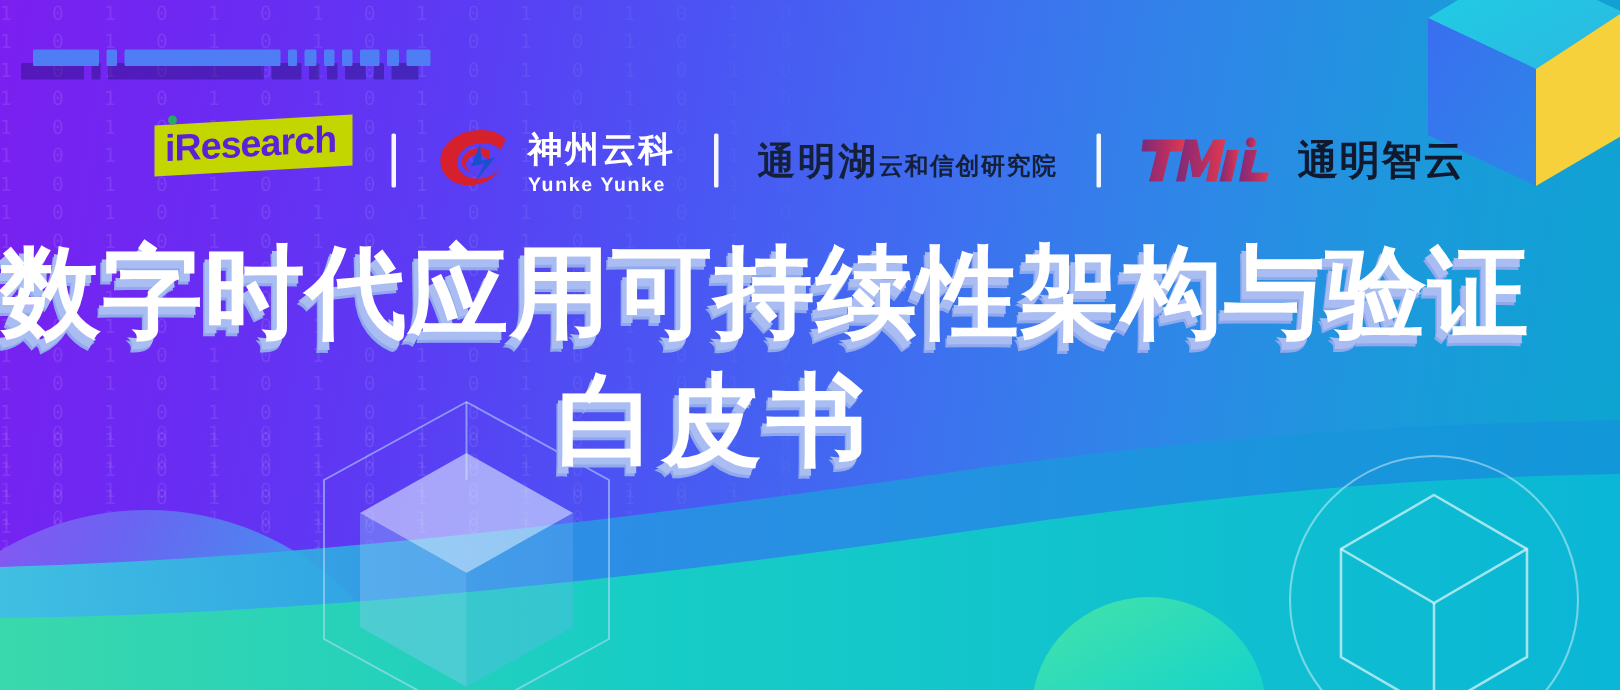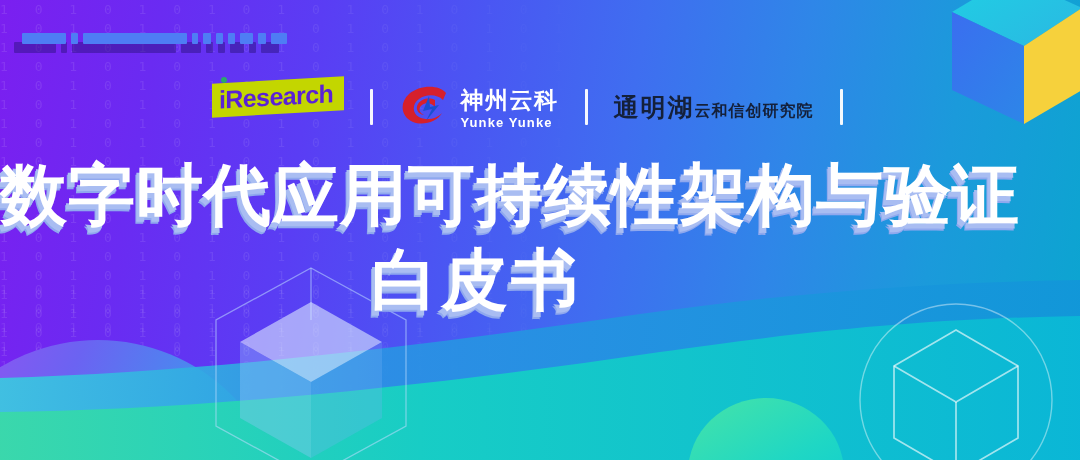--- a/index.html
+++ b/index.html
@@ -352,20 +352,39 @@
 
     <div class="sep"></div>
 
     <div class="logo-cell tmh">
       <div class="t1">通明湖</div>
       <div class="t2">云和信创研究院</div>
     </div>
 
     <div class="sep"></div>
 
+    <div class="logo-cell tml">
+      <svg class="mark" viewBox="0 0 96 34">
+        <defs>
+          <linearGradient id="tmlg" x1="0" y1="0" x2="1" y2="0">
+            <stop offset="0" stop-color="#7b2a7d"></stop>
+            <stop offset="0.5" stop-color="#b02d63"></stop>
+            <stop offset="1" stop-color="#e03a4e"></stop>
+          </linearGradient>
+        </defs>
+        <g fill="url(#tmlg)">
+          <path d="M2,3 L30,3 L28,11 L20,11 L15,31 L6,31 L11,11 L1,11 Z"></path>
+          <path d="M30,3 L38,3 L41,18 L49,3 L57,3 L51,31 L44,31 L47,16 L40,28 L35,28 L33,16 L30,31 L24,31 Z"></path>
+          <path d="M58,10 L66,10 L61,31 L53,31 Z"></path>
+          <path d="M70,10 L78,10 L74,25 L86,25 L84,31 L66,31 Z"></path>
+          <circle cx="74" cy="5" r="3.4"></circle>
+        </g>
+      </svg>
+      <div class="cn">通明智云</div>
+    </div>
 
   </div>
 
   <div class="title-wrap">
     <div class="title-line l1">数字时代应用可持续性架构与验证</div>
     <div class="title-line l2">白皮书</div>
   </div>
 
 </div>
 

